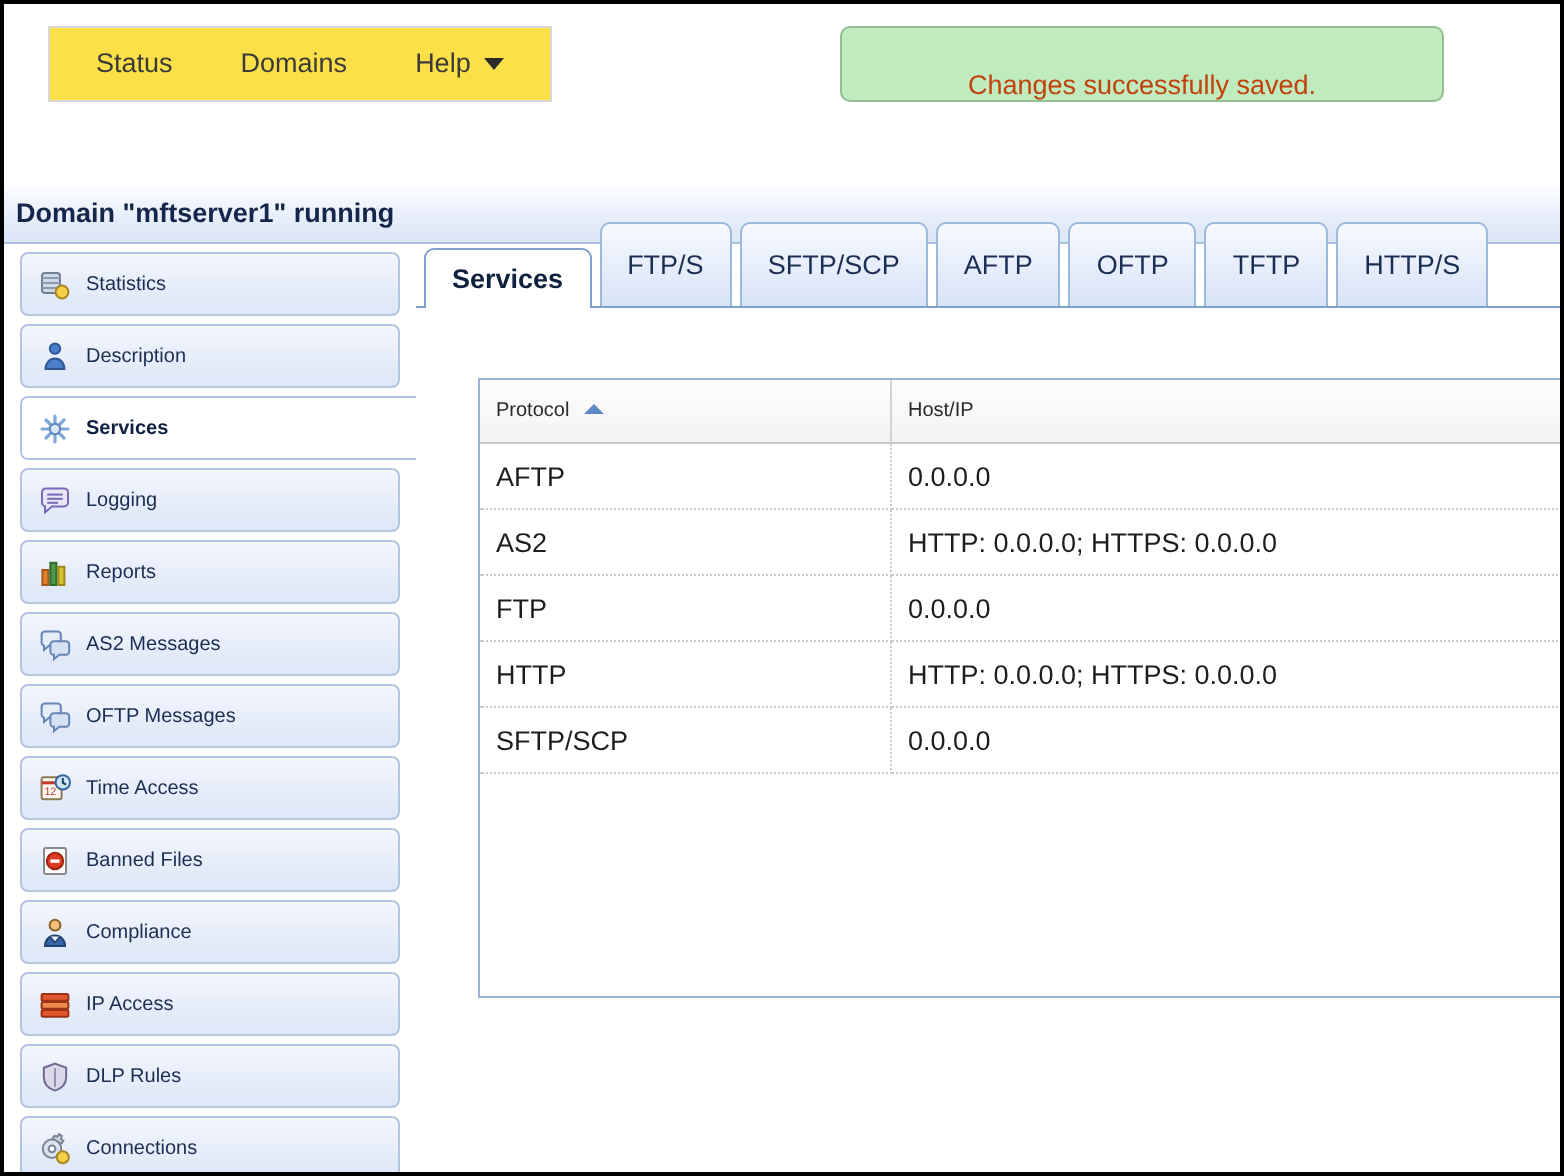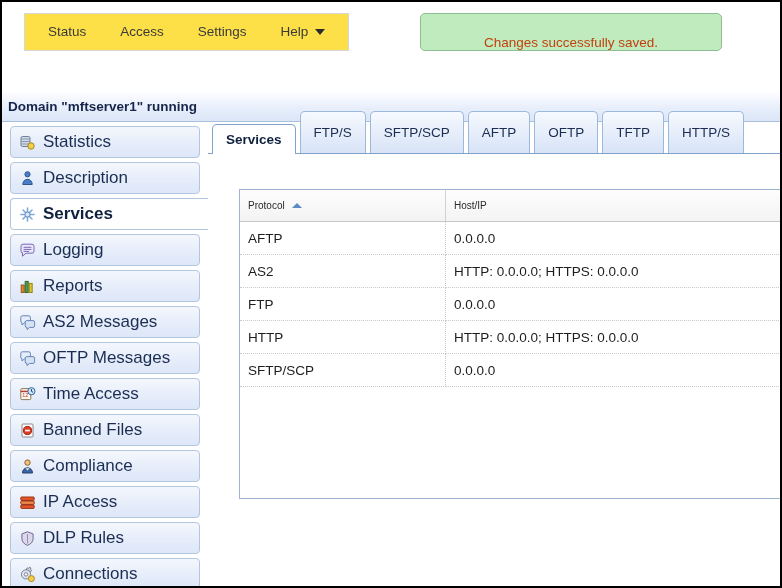--- a/index.html
+++ b/index.html
@@ -129,21 +129,21 @@
   }
   .side-item.selected {
     background: #ffffff;
     border-right: none;
     border-radius: 4px 0 0 4px;
     margin-right: 0;
     width: 198px;
     z-index: 5;
   }
   .side-label {
-    font-size: 17px;
+    font-size: 10px;
     color: #1b2d52;
     white-space: nowrap;
   }
   .side-item.selected .side-label {
     font-weight: bold;
     color: #10213f;
   }
   .side-icon {
     width: 17px;
     height: 17px;
@@ -254,22 +254,21 @@
   }
 </style>
 </head>
 <body>
 
 <div class="app">
 
   <div class="topbar">
     <div class="menu-box" id="menubar">
         <div class="menu-item"><span>Status</span></div>
-        <div class="menu-item"><span>Access</span></div>
-        <div class="menu-item"><span>Settings</span></div>
+        <div class="menu-item"><span>Domains</span></div>
         <div class="menu-item has-caret">
           <span>Help</span>
           <span class="caret-down"></span>
         </div>
       </div>
     <div class="alert">
       <span>Changes successfully saved.</span>
     </div>
   </div>
 

